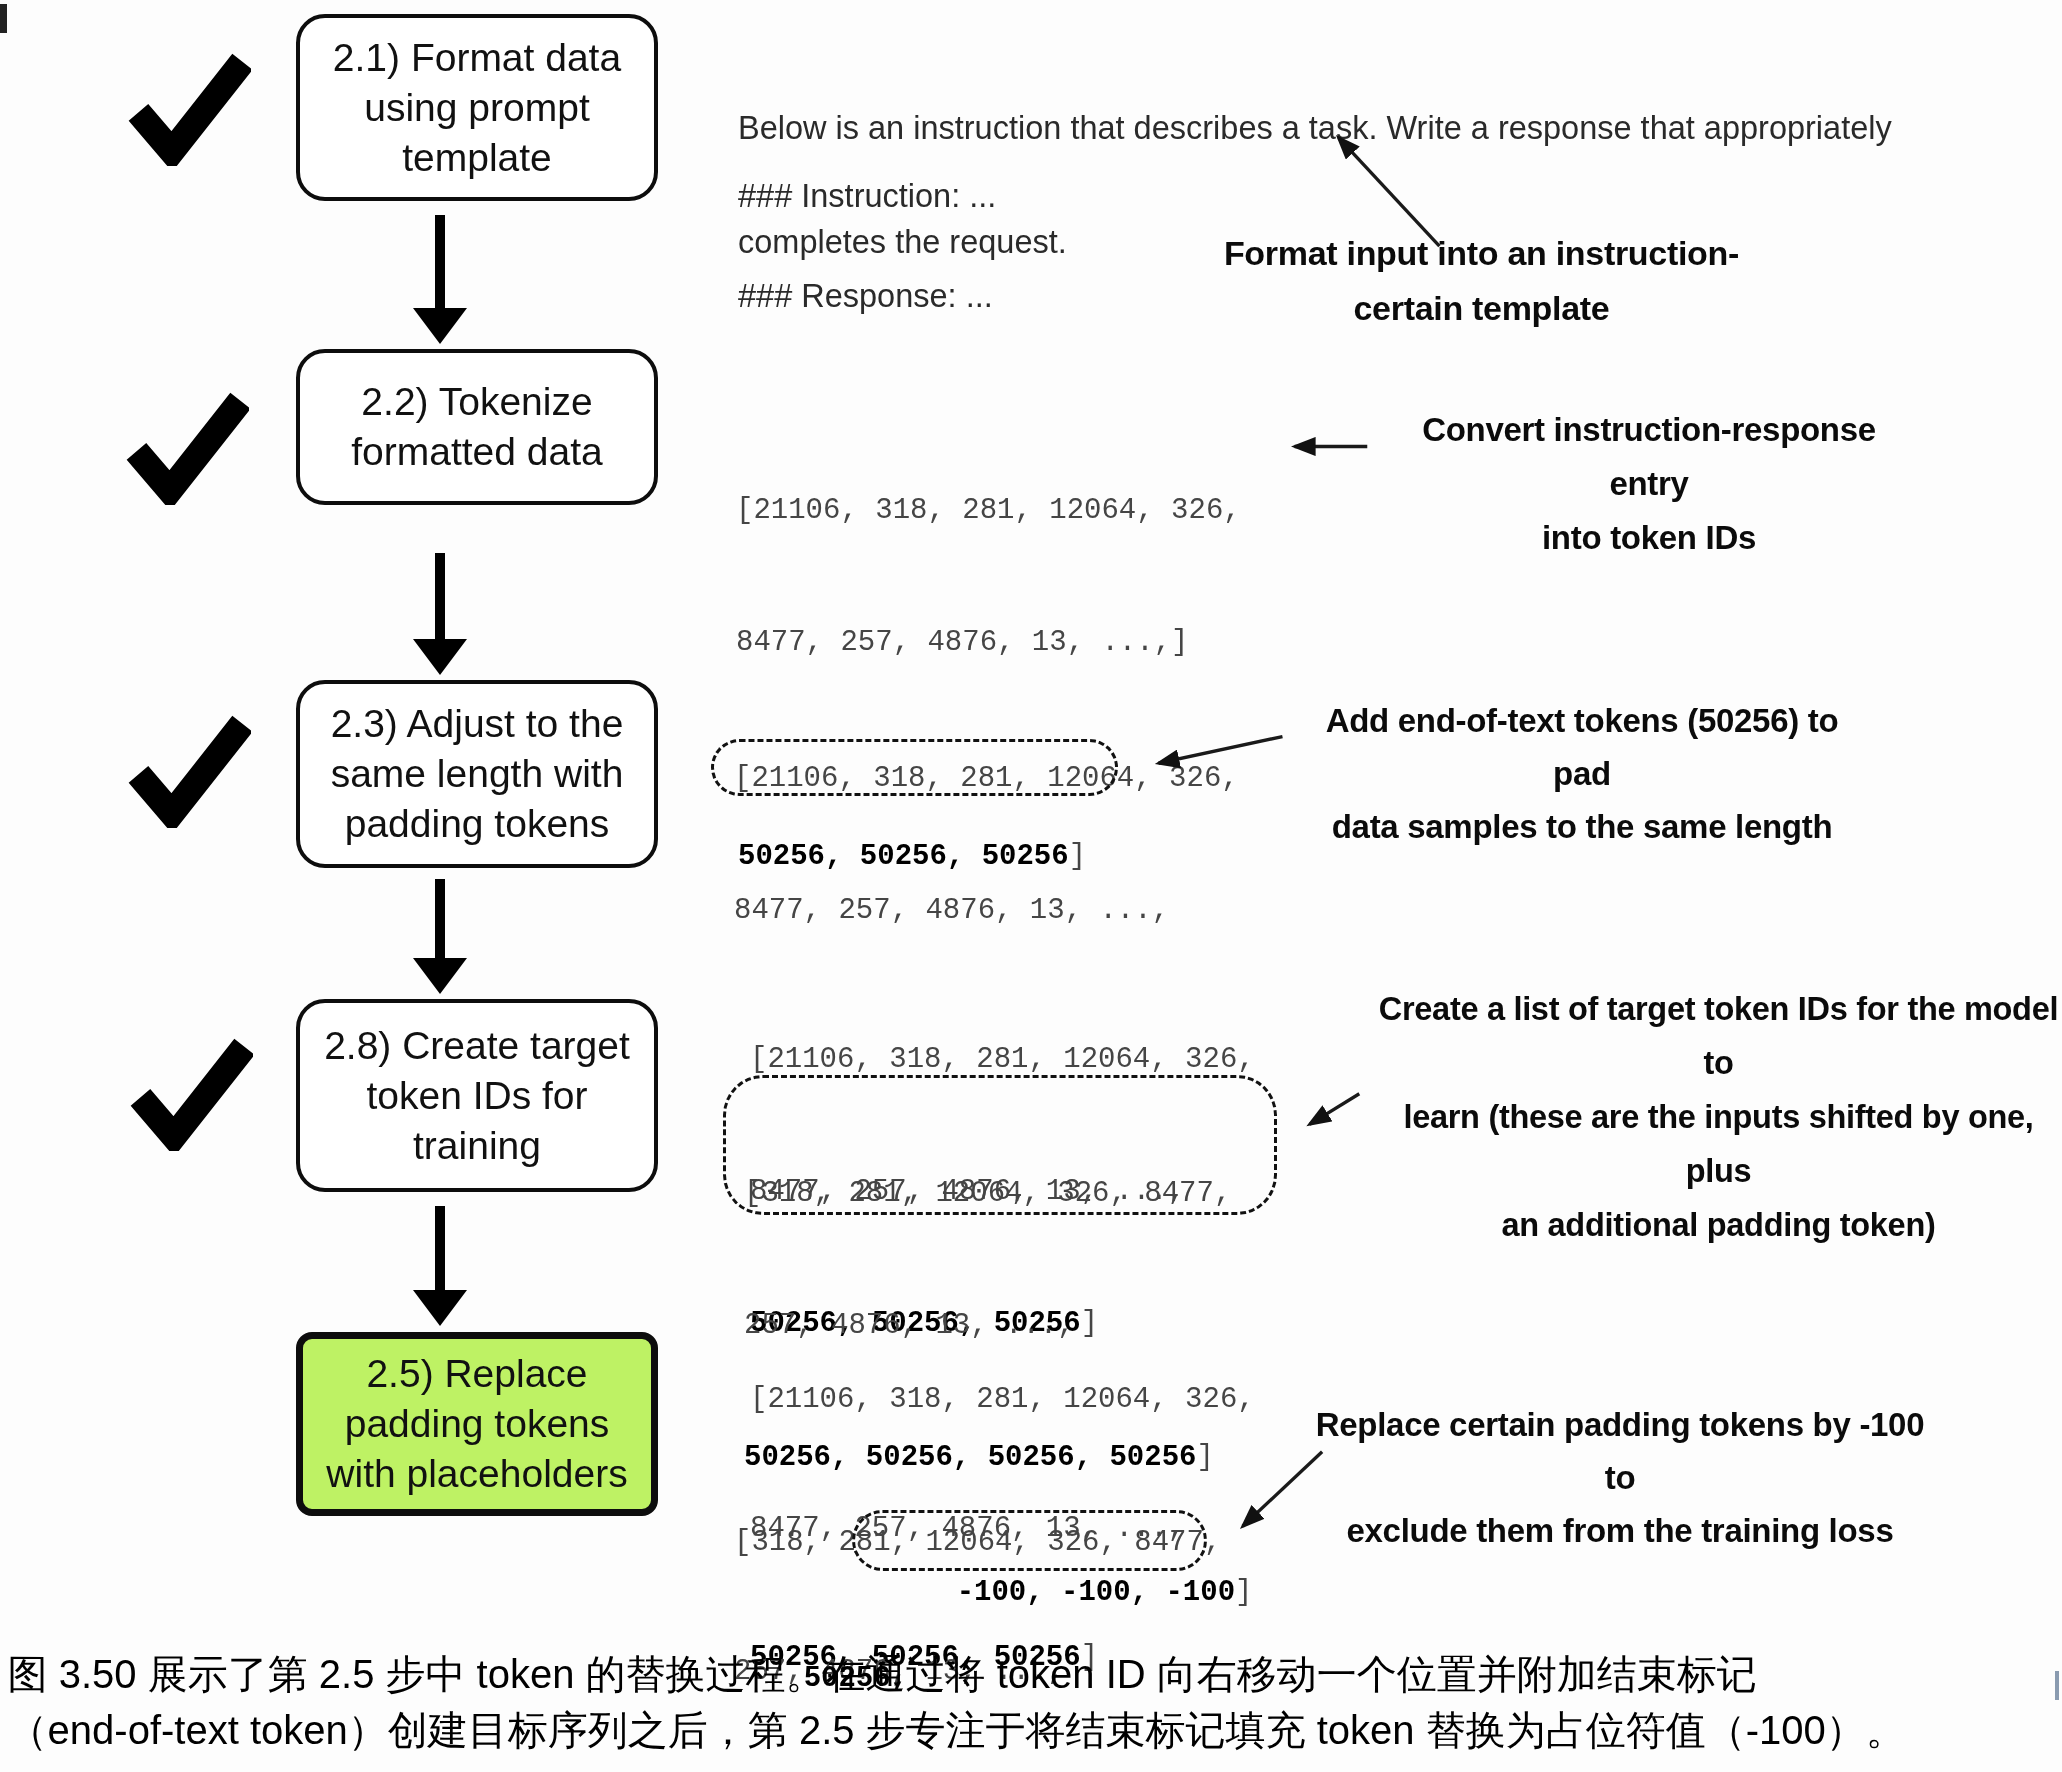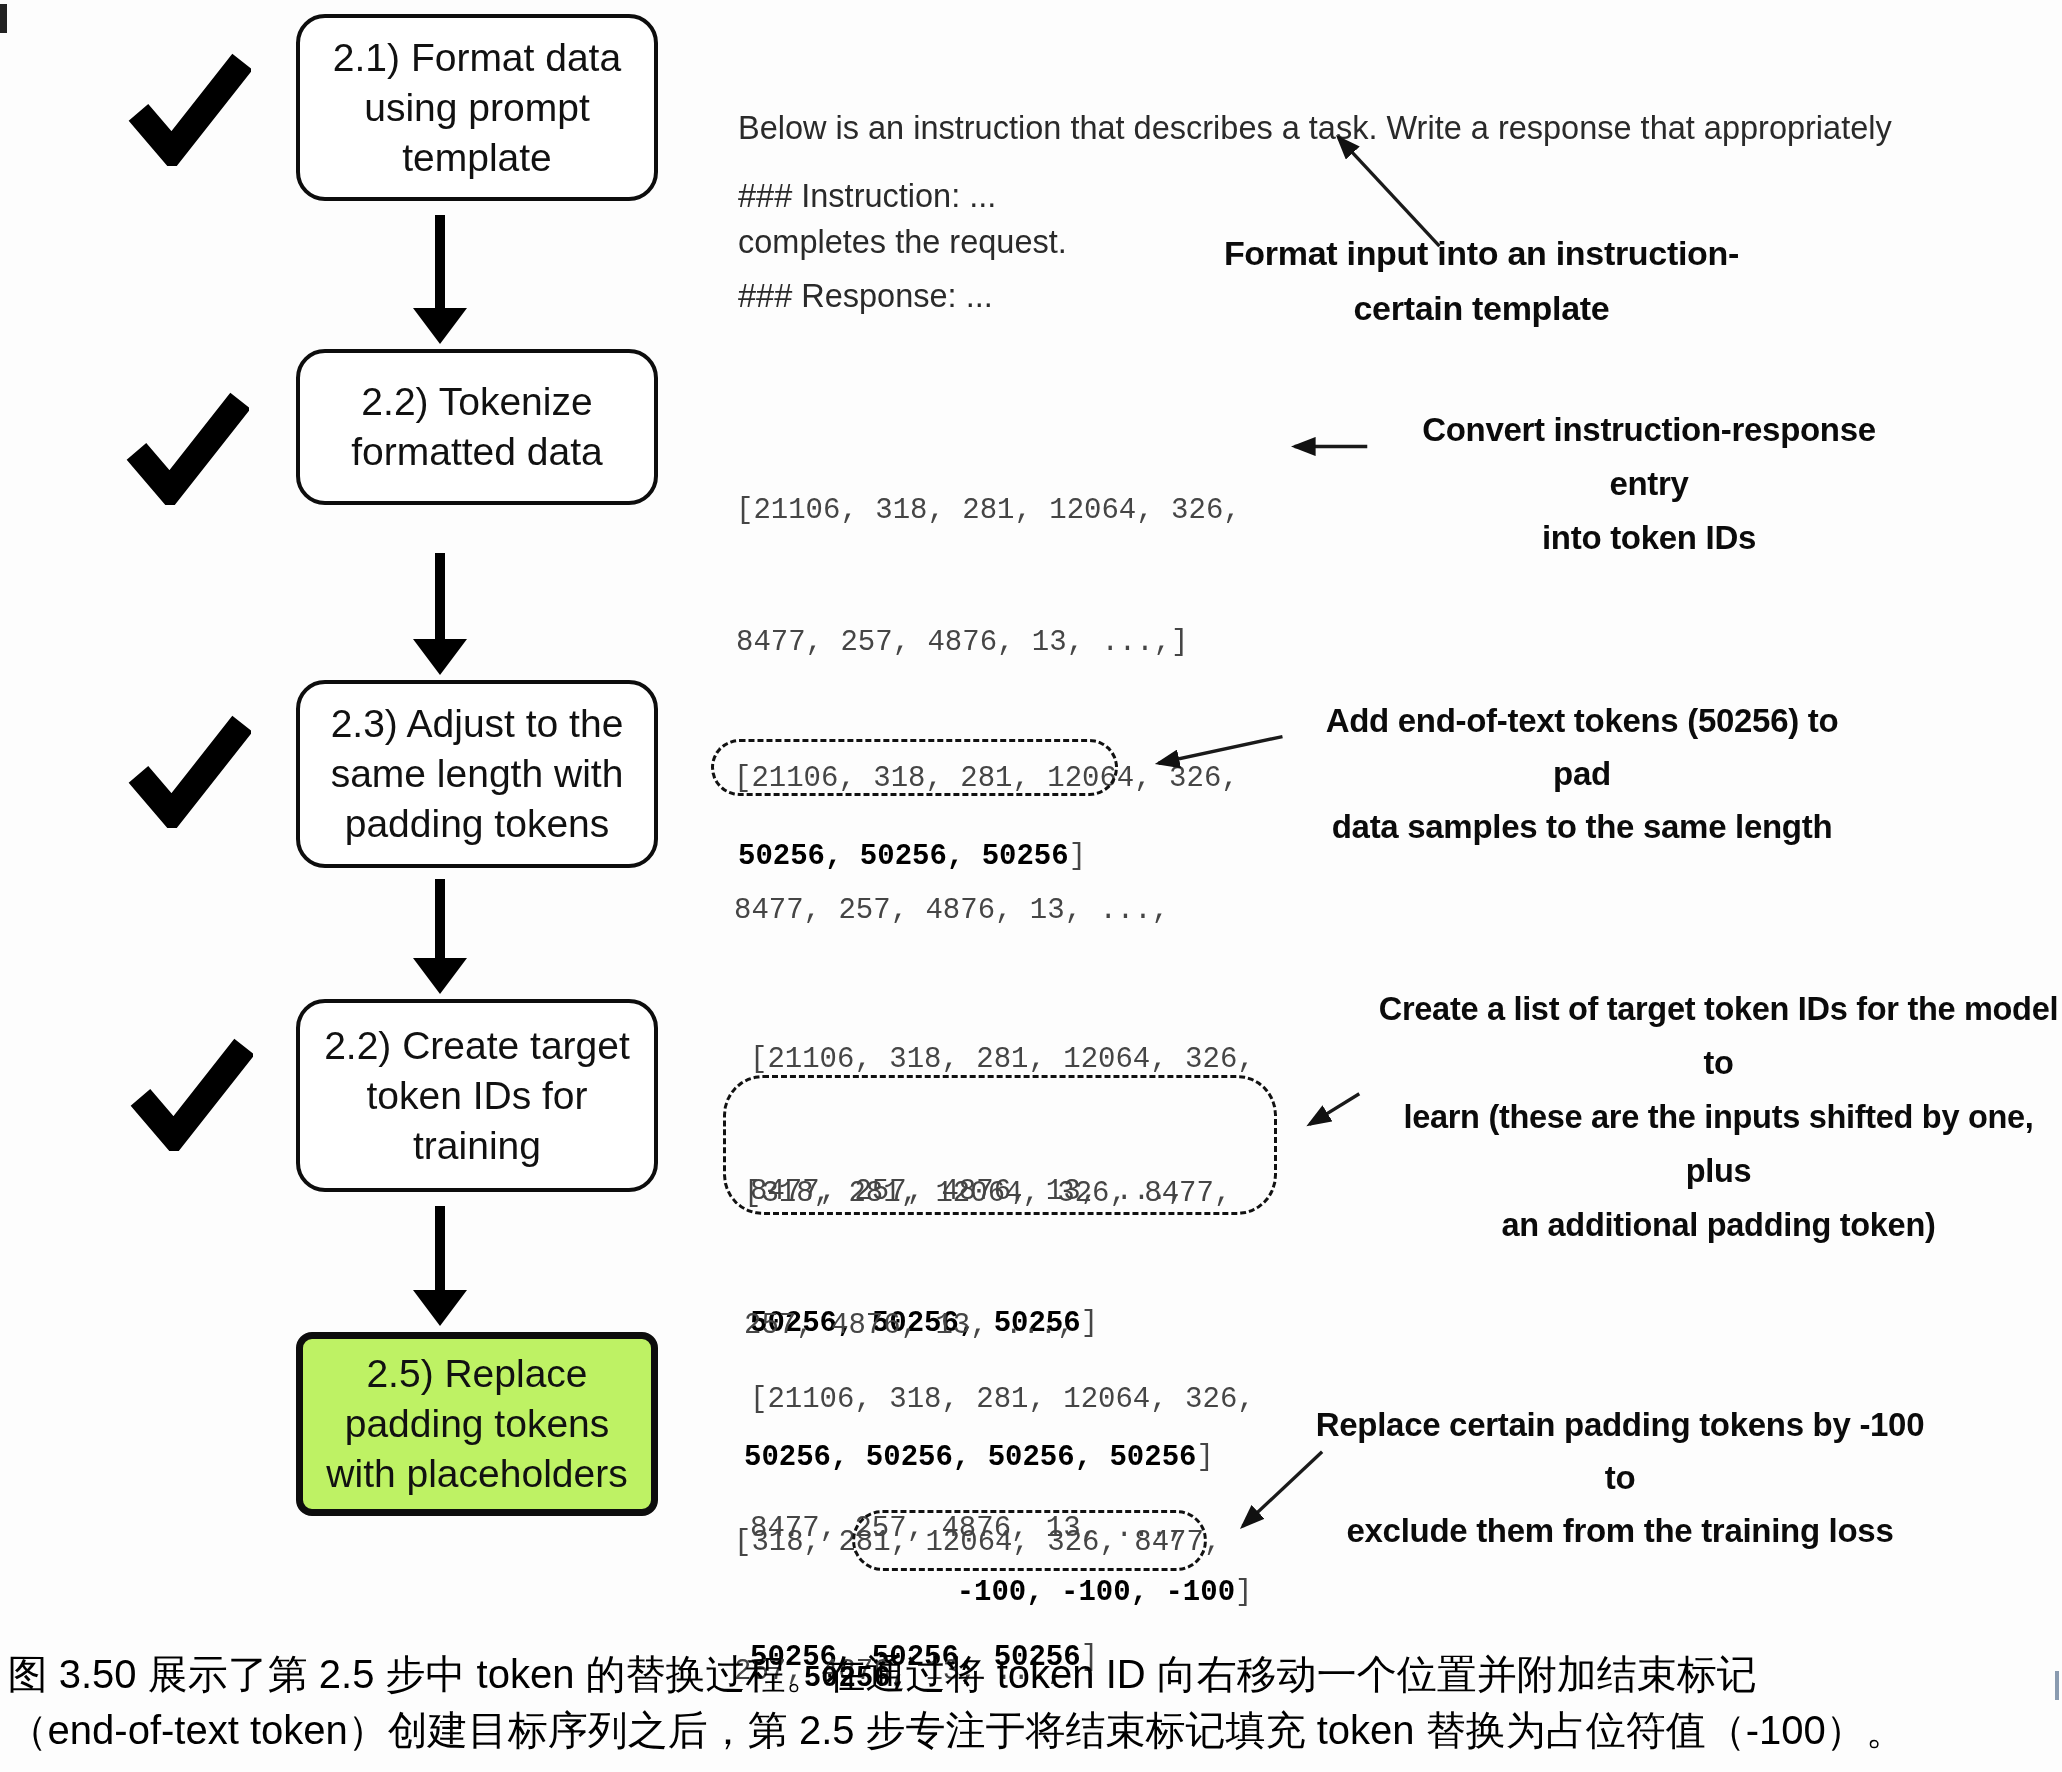--- a/index.html
+++ b/index.html
@@ -98,21 +98,21 @@
 
   <div class="flow-arrow" style="top:879px;height:115px">
     <div class="shaft" style="height:81px"></div>
       <div class="head"></div>
   </div>
 
   <svg class="check" viewBox="0 0 130 118" style="left:129px;top:1038px">
     <polyline points="12,62 47,103 121,9" fill="none" stroke="#000" stroke-width="27"></polyline>
   </svg>
   <div class="box" style="top:999px;height:193px">
-    <div>2.2) Create target</div>
+    <div>2.8) Create target</div>
     <div>token IDs for</div>
     <div>training</div>
   </div>
 
   <div class="flow-arrow" style="top:1206px;height:120px">
     <div class="shaft" style="height:87px"></div>
       <div class="head"></div>
   </div>
 
   <div class="box hl" style="top:1332px;height:184px">

